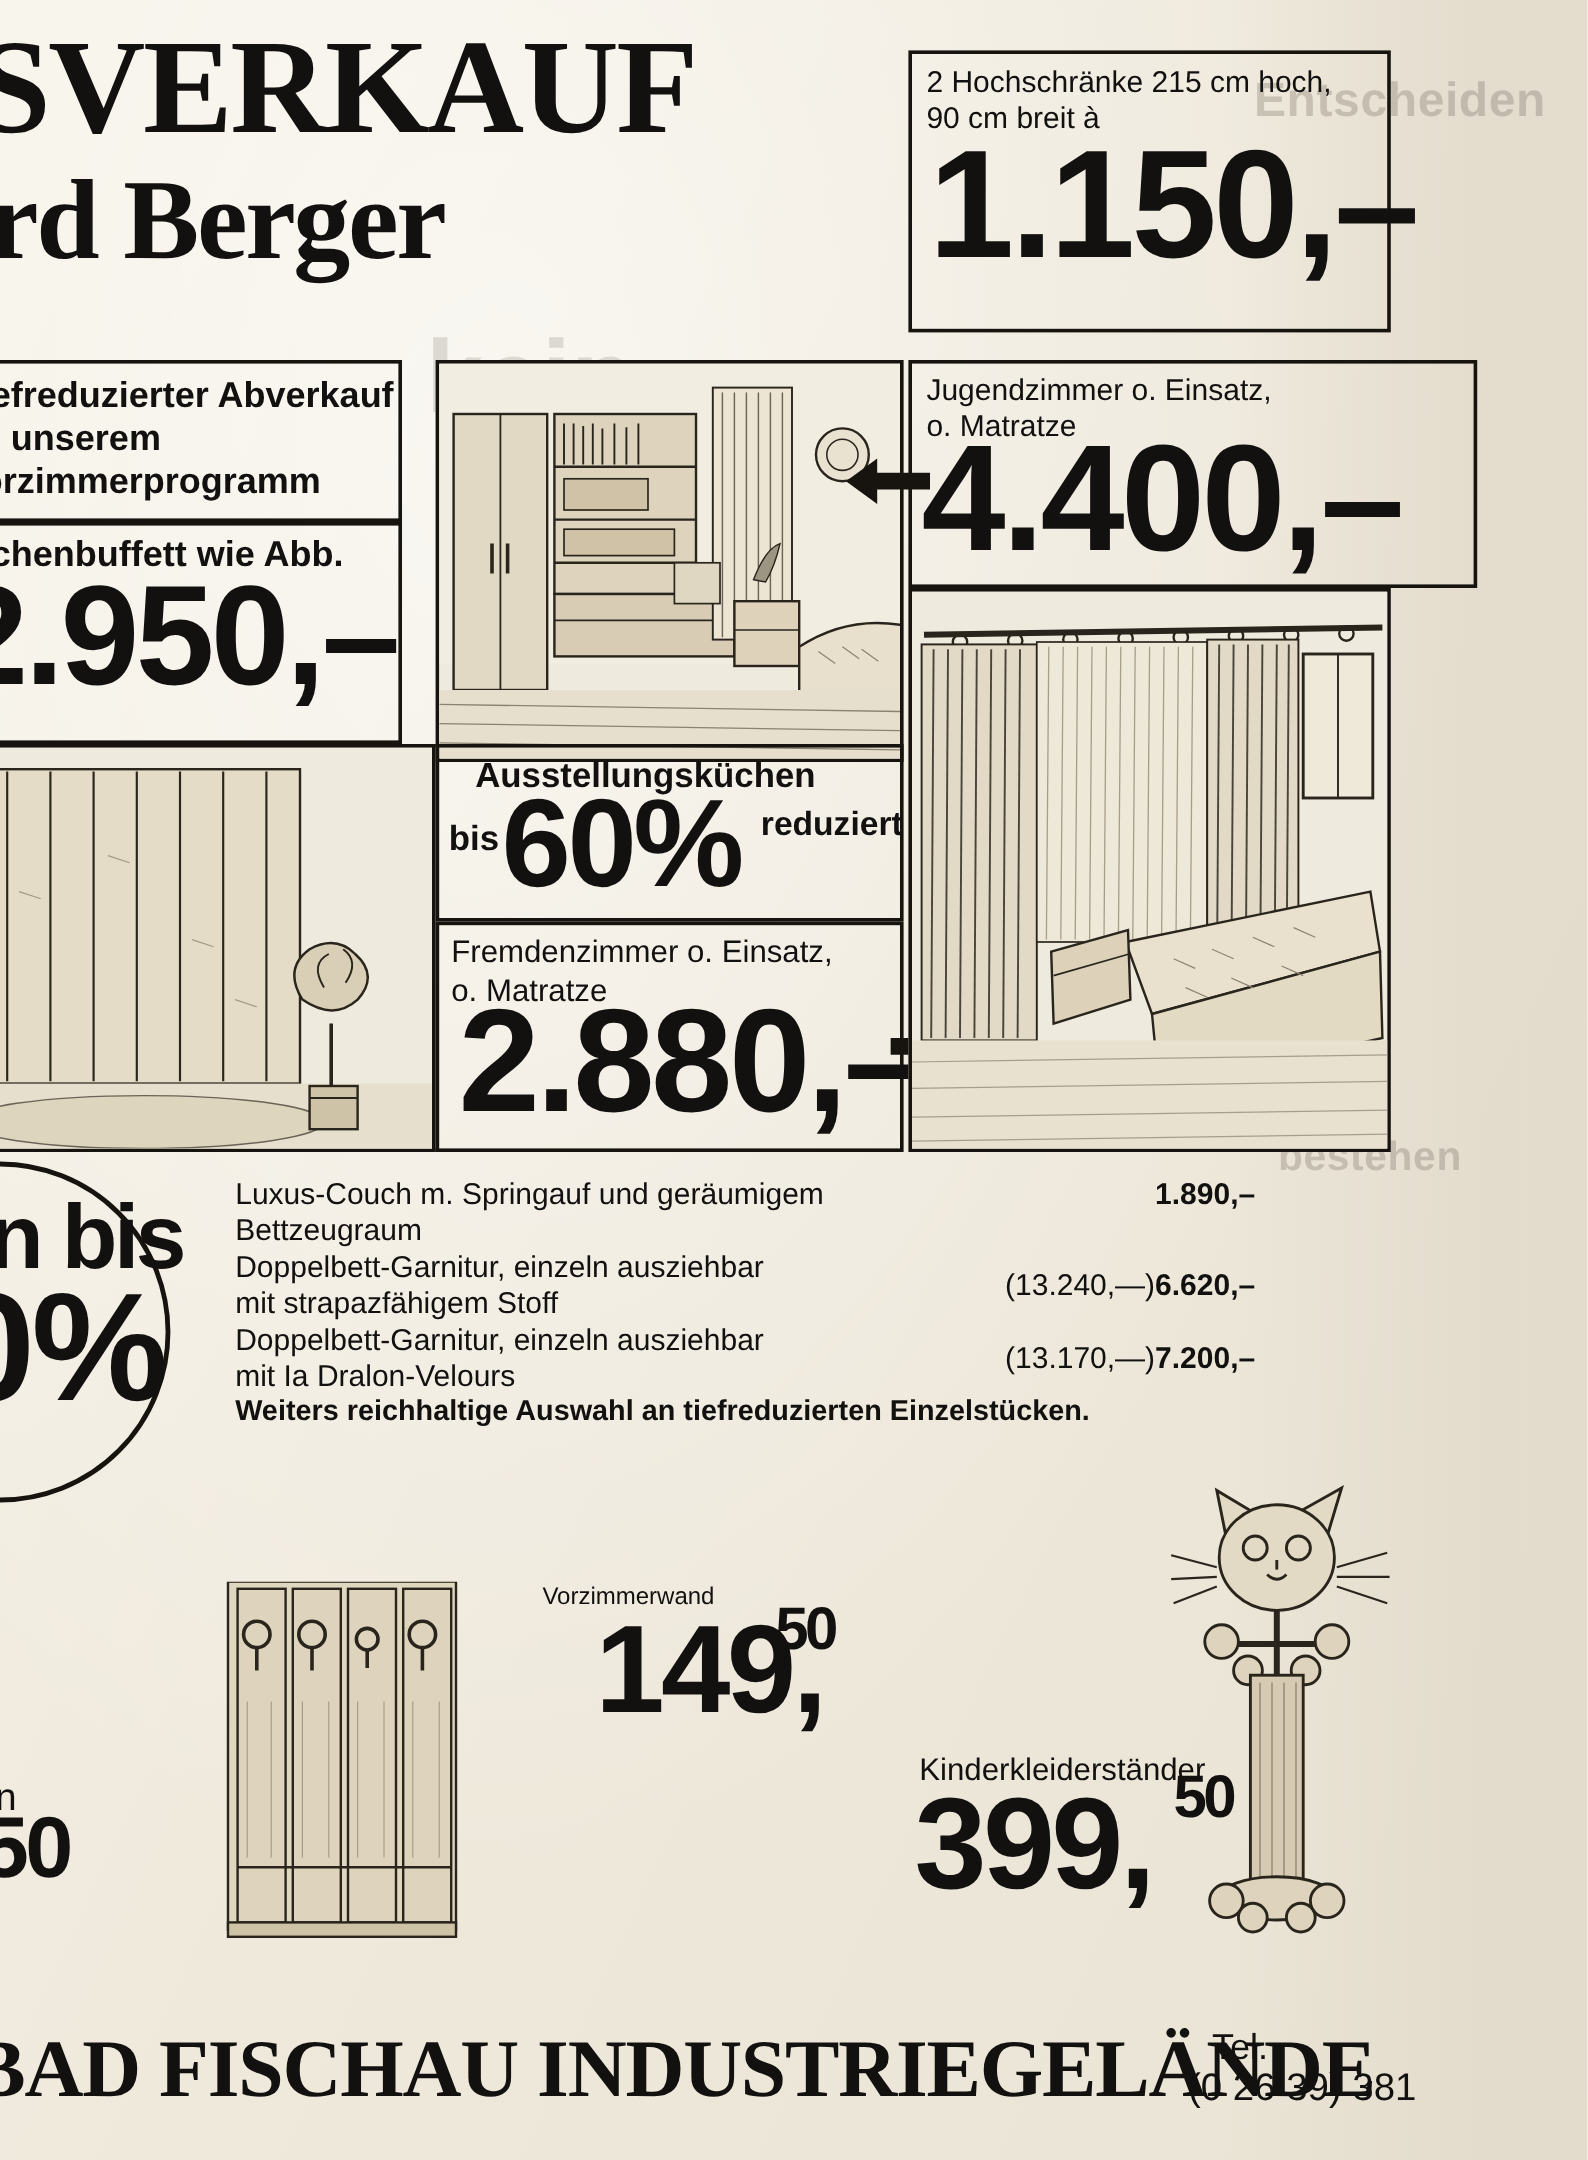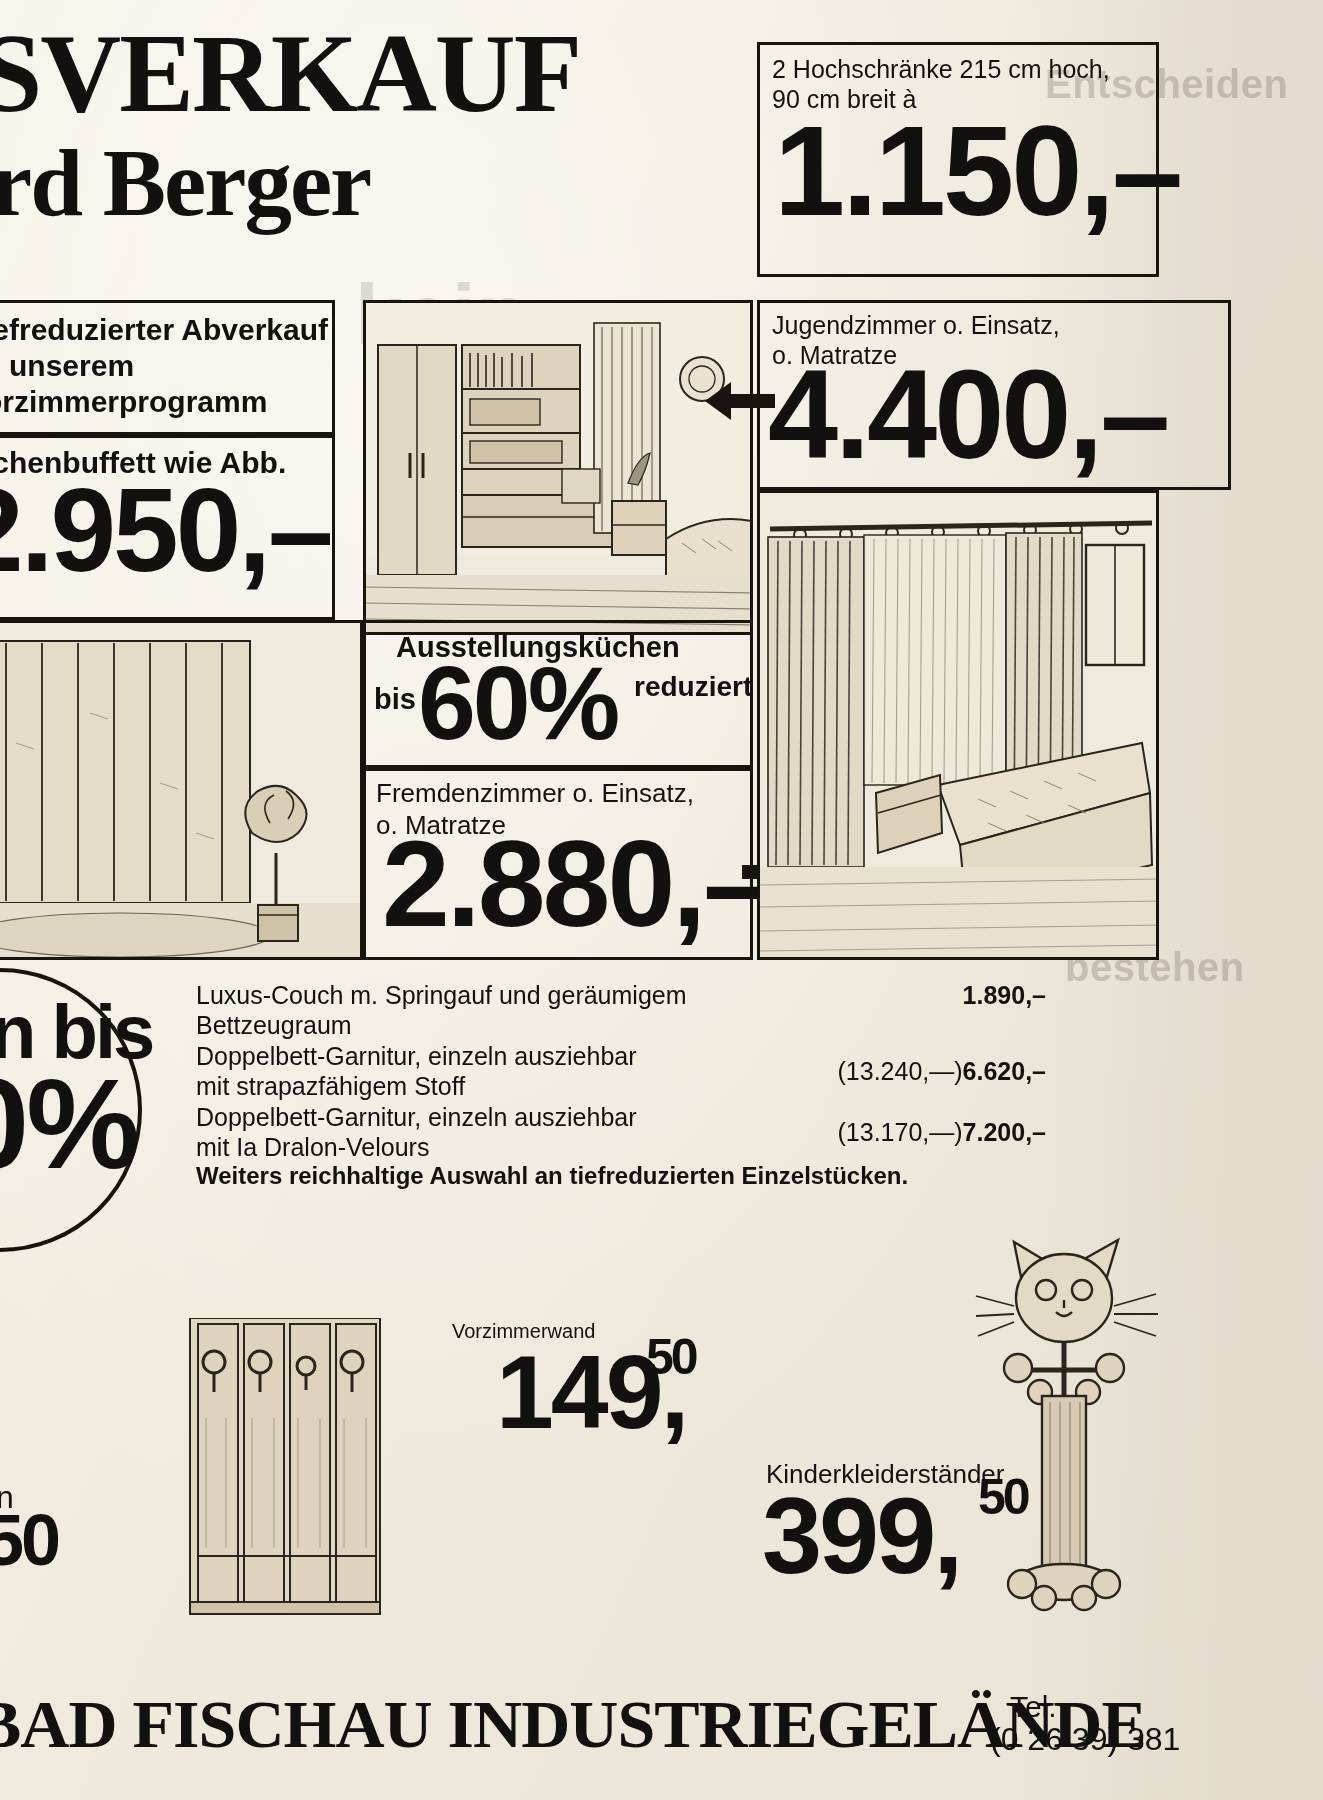--- a/index.html
+++ b/index.html
@@ -95,21 +95,21 @@
 </style>
 </head>
 <body>
 
 <div id="page">
   <div id="paper-tint"></div>
   <div id="ghost-right"></div>
 
   <div class="ghost-text" style="left:1045px; top:62px; font-size:40px;">Entscheiden</div>
   <div class="ghost-text" style="left:355px; top:265px; font-size:86px; color:rgba(120,112,98,0.22);">kein</div>
-  <div class="ghost-text" style="left:1065px; top:945px; font-size:40px;">bestehen</div>
+  <div class="ghost-text" style="left:1065px; top:945px; font-size:34px;">bestehen</div>
 
   <div class="blk hdr-title" style="left:-20px; top:22px; font-size:112px;">SVERKAUF</div>
   <div class="blk hdr-title" style="left:-10px; top:140px; font-size:95px;">rd Berger</div>
 
   <div class="blk border-box" style="left:757px; top:42px; width:402px; height:235px; border-width:3px;">
     <div class="lbl" style="position:absolute; left:12px; top:10px; font-size:25px;">2 Hochschränke 215 cm hoch,</div>
     <div class="lbl" style="position:absolute; left:12px; top:40px; font-size:25px;">90 cm breit à</div>
     <div class="price-big" style="position:absolute; left:14px; top:72px; font-size:128px;">1.150,–</div>
   </div>
 

